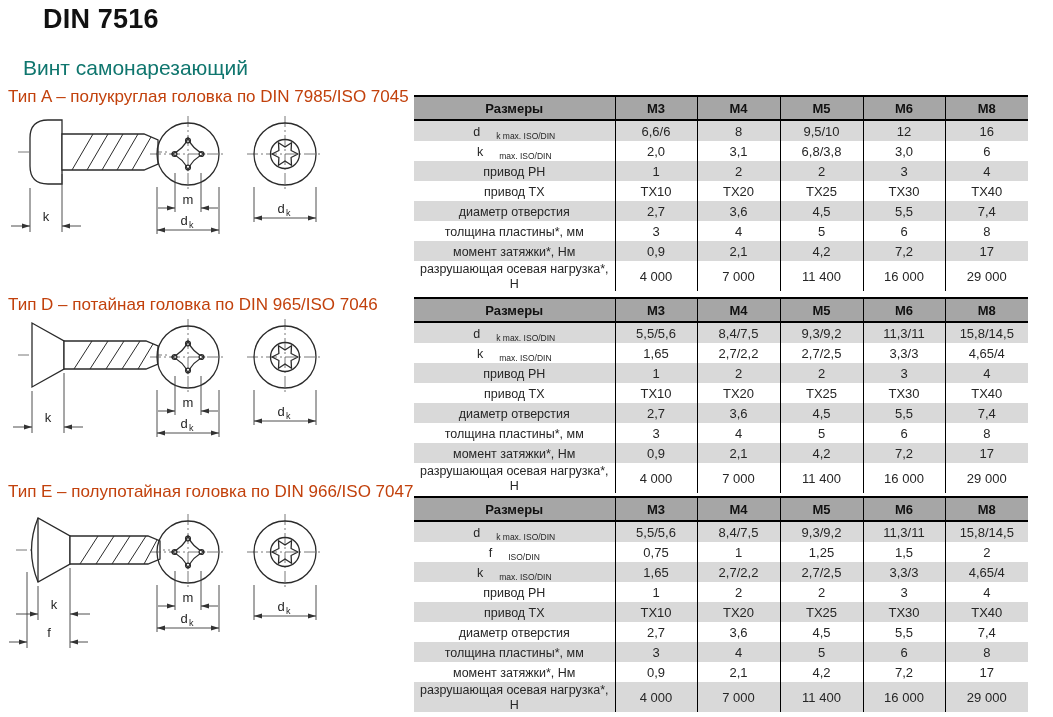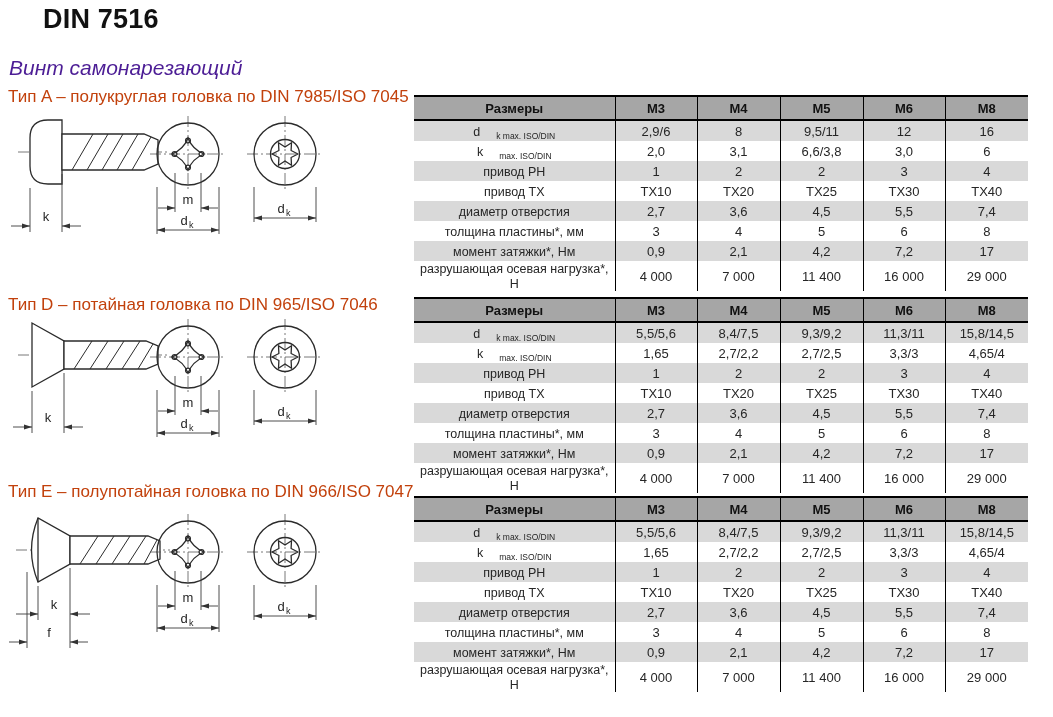--- a/index.html
+++ b/index.html
@@ -2,21 +2,21 @@
 <html><head>
 <meta charset="utf-8">
 <style>
   html,body{margin:0;padding:0;}
   body{
     width:1053px;height:717px;background:#ffffff;position:relative;overflow:hidden;
     font-family:"Liberation Sans",sans-serif;color:#1f1f1f;
   }
   .abs{position:absolute;}
   .doc-title{left:9px;top:4px;font-size:27px;font-weight:bold;letter-spacing:0.2px;color:#111;margin-left:34px;}
-  .doc-subtitle{left:9px;top:56px;font-size:21px;color:#4c1d95;font-style:italic;}
+  .doc-subtitle{left:23px;top:56px;font-size:21px;color:#0f766e;}
   .section-heading{left:8px;font-size:17px;color:#c2410c;white-space:nowrap;}
   .sh-a{top:87px;}
   .sh-d{top:295px;}
   .sh-e{top:482px;}
 
   table.spec{
     position:absolute;left:414px;border-collapse:collapse;table-layout:fixed;width:614px;
   }
   .tbl-a{top:95px;} .tbl-d{top:297px;} .tbl-e{top:496px;}
   table.spec th{
@@ -173,31 +173,31 @@
       <tr>
         <th>Размеры</th>
         <th>M3</th>
         <th>M4</th>
         <th>M5</th>
         <th>M6</th>
         <th>M8</th>
       </tr>
       <tr>
         <td class="row-label"><span class="lm">d</span><span class="ls">k max. ISO/DIN</span></td>
-        <td class="cell">2,9/6</td>
+        <td class="cell">6,6/6</td>
         <td class="cell">8</td>
-        <td class="cell">9,5/11</td>
+        <td class="cell">9,5/10</td>
         <td class="cell">12</td>
         <td class="cell">16</td>
       </tr>
       <tr>
         <td class="row-label"><span class="lm">k</span><span class="ls">max. ISO/DIN</span></td>
         <td class="cell">2,0</td>
         <td class="cell">3,1</td>
-        <td class="cell">6,6/3,8</td>
+        <td class="cell">6,8/3,8</td>
         <td class="cell">3,0</td>
         <td class="cell">6</td>
       </tr>
       <tr>
         <td class="row-label"><span class="lm">привод PH</span></td>
         <td class="cell">1</td>
         <td class="cell">2</td>
         <td class="cell">2</td>
         <td class="cell">3</td>
         <td class="cell">4</td>
@@ -348,20 +348,28 @@
       </tr>
       <tr>
         <td class="row-label"><span class="lm">d</span><span class="ls">k max. ISO/DIN</span></td>
         <td class="cell">5,5/5,6</td>
         <td class="cell">8,4/7,5</td>
         <td class="cell">9,3/9,2</td>
         <td class="cell">11,3/11</td>
         <td class="cell">15,8/14,5</td>
       </tr>
       <tr>
+        <td class="row-label"><span class="lm">f</span><span class="ls">ISO/DIN</span></td>
+        <td class="cell">0,75</td>
+        <td class="cell">1</td>
+        <td class="cell">1,25</td>
+        <td class="cell">1,5</td>
+        <td class="cell">2</td>
+      </tr>
+      <tr>
         <td class="row-label"><span class="lm">k</span><span class="ls">max. ISO/DIN</span></td>
         <td class="cell">1,65</td>
         <td class="cell">2,7/2,2</td>
         <td class="cell">2,7/2,5</td>
         <td class="cell">3,3/3</td>
         <td class="cell">4,65/4</td>
       </tr>
       <tr>
         <td class="row-label"><span class="lm">привод PH</span></td>
         <td class="cell">1</td>

